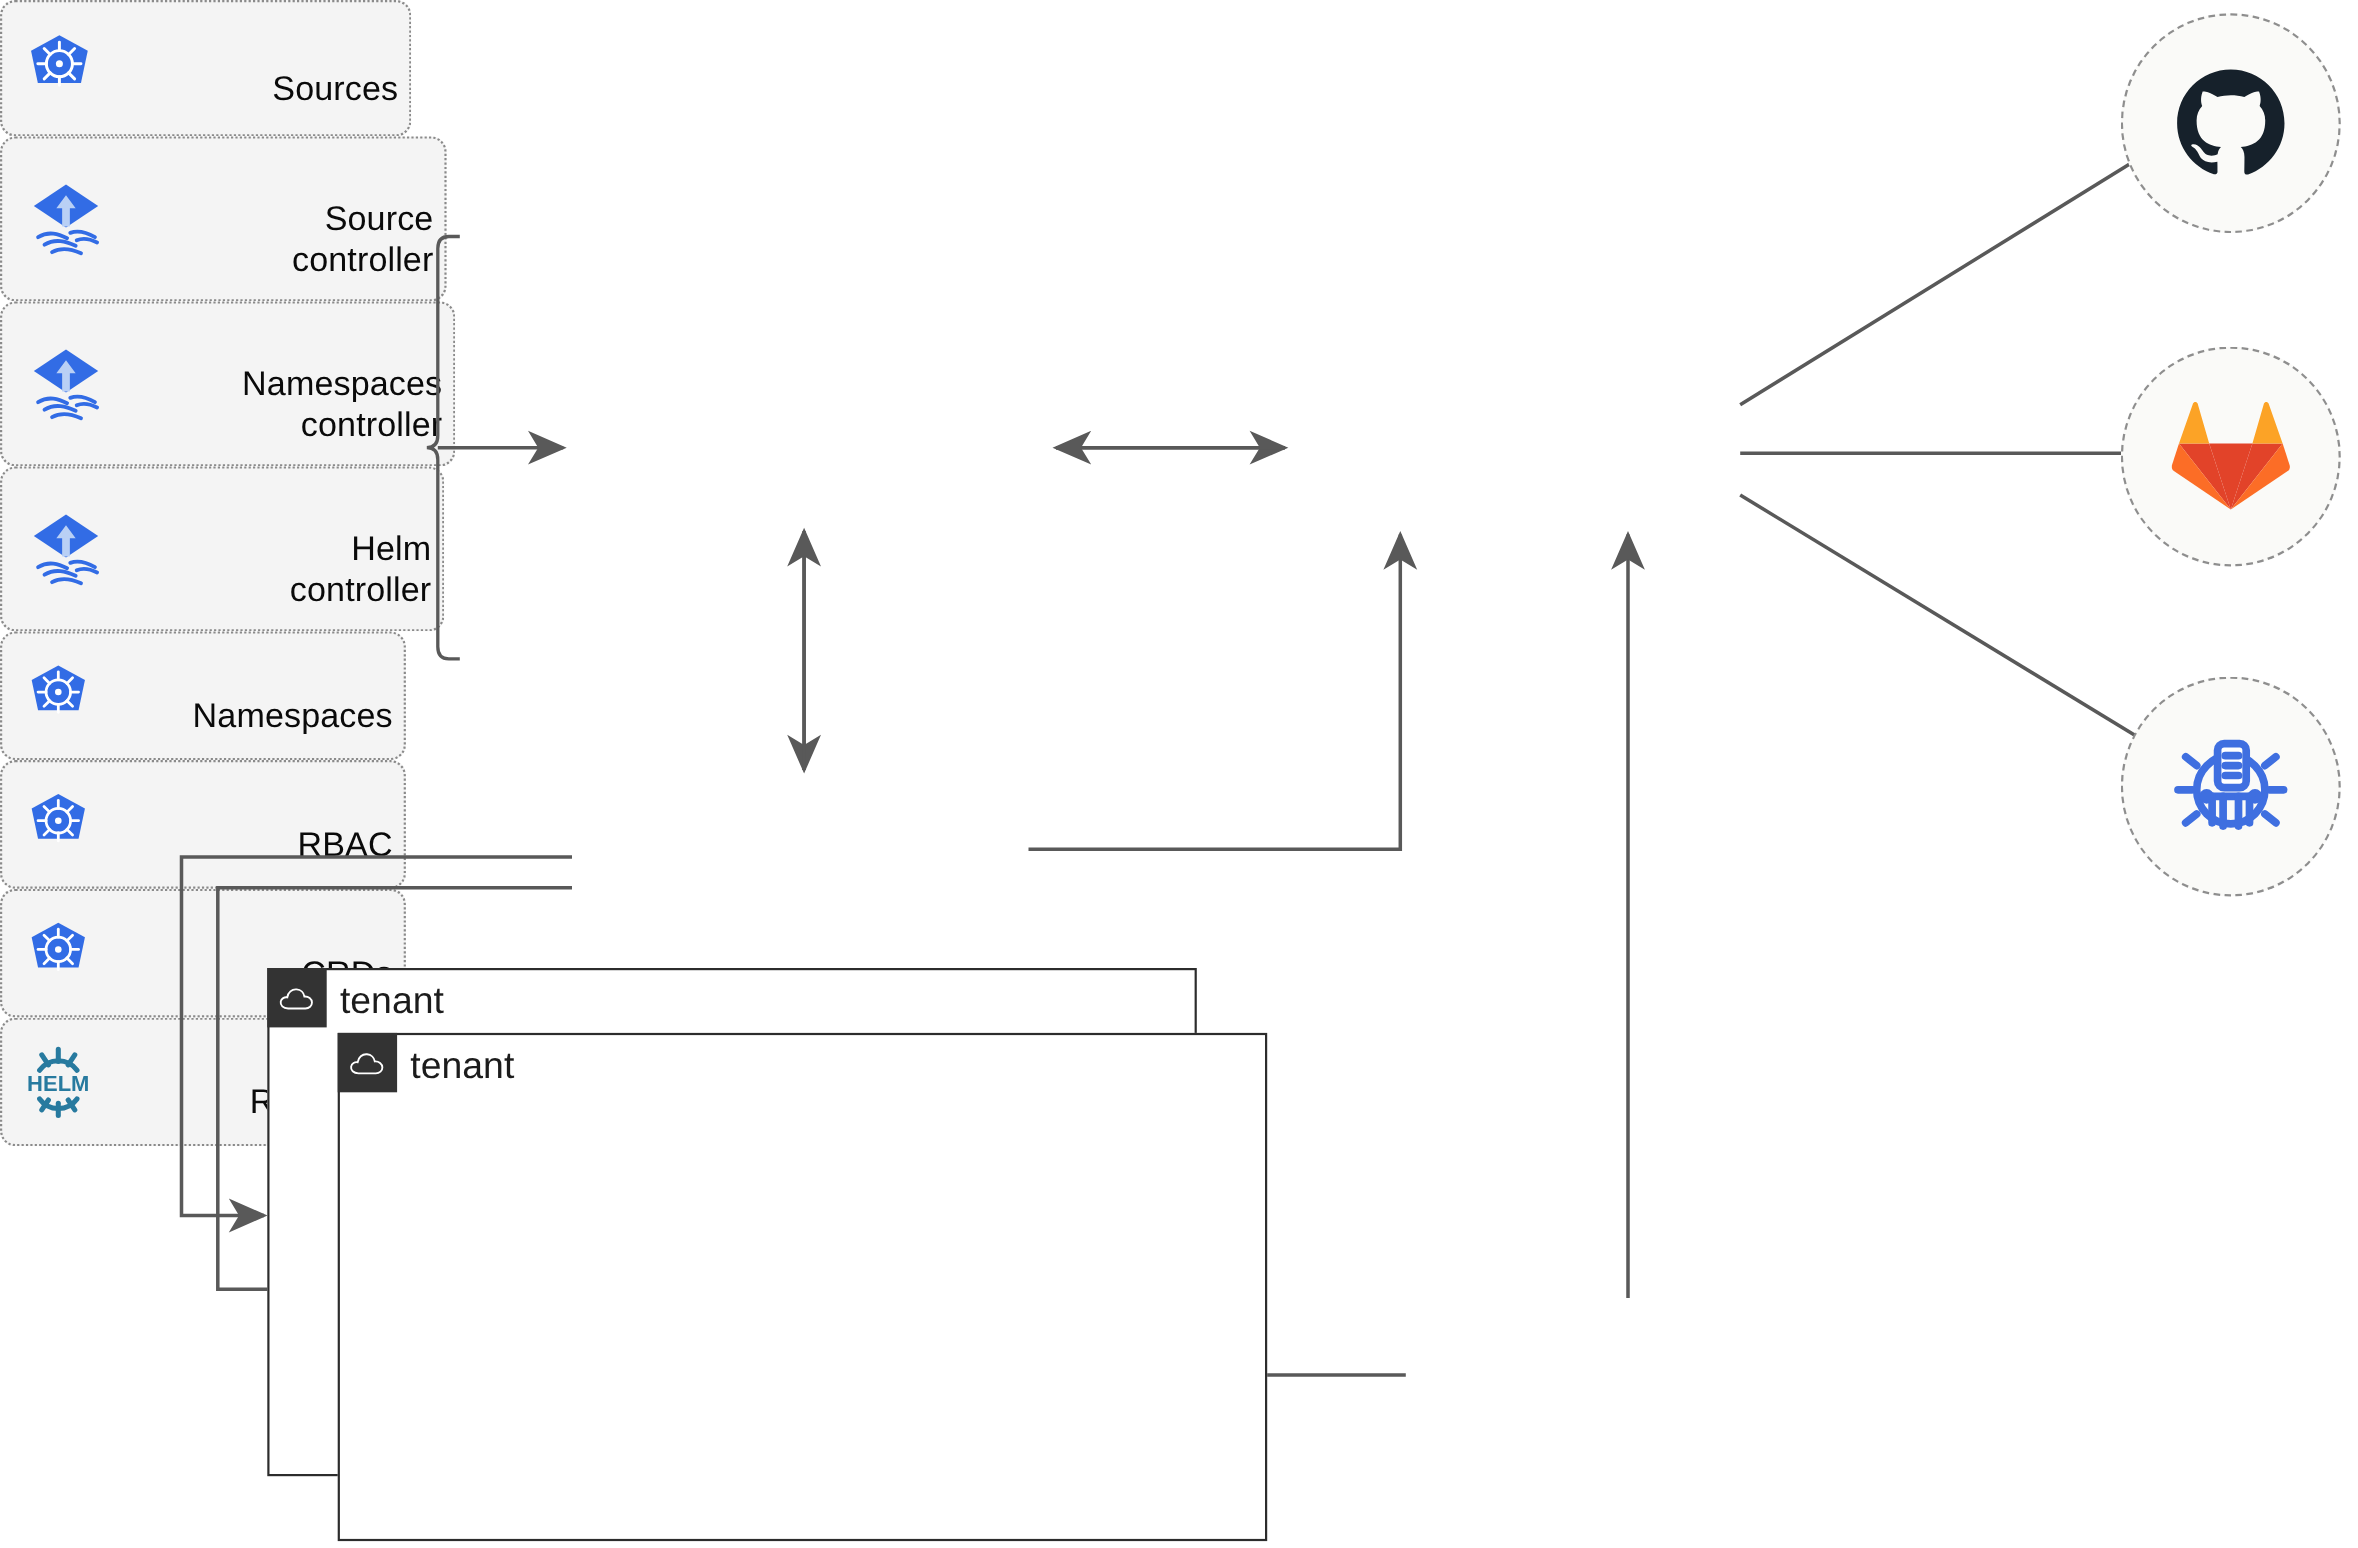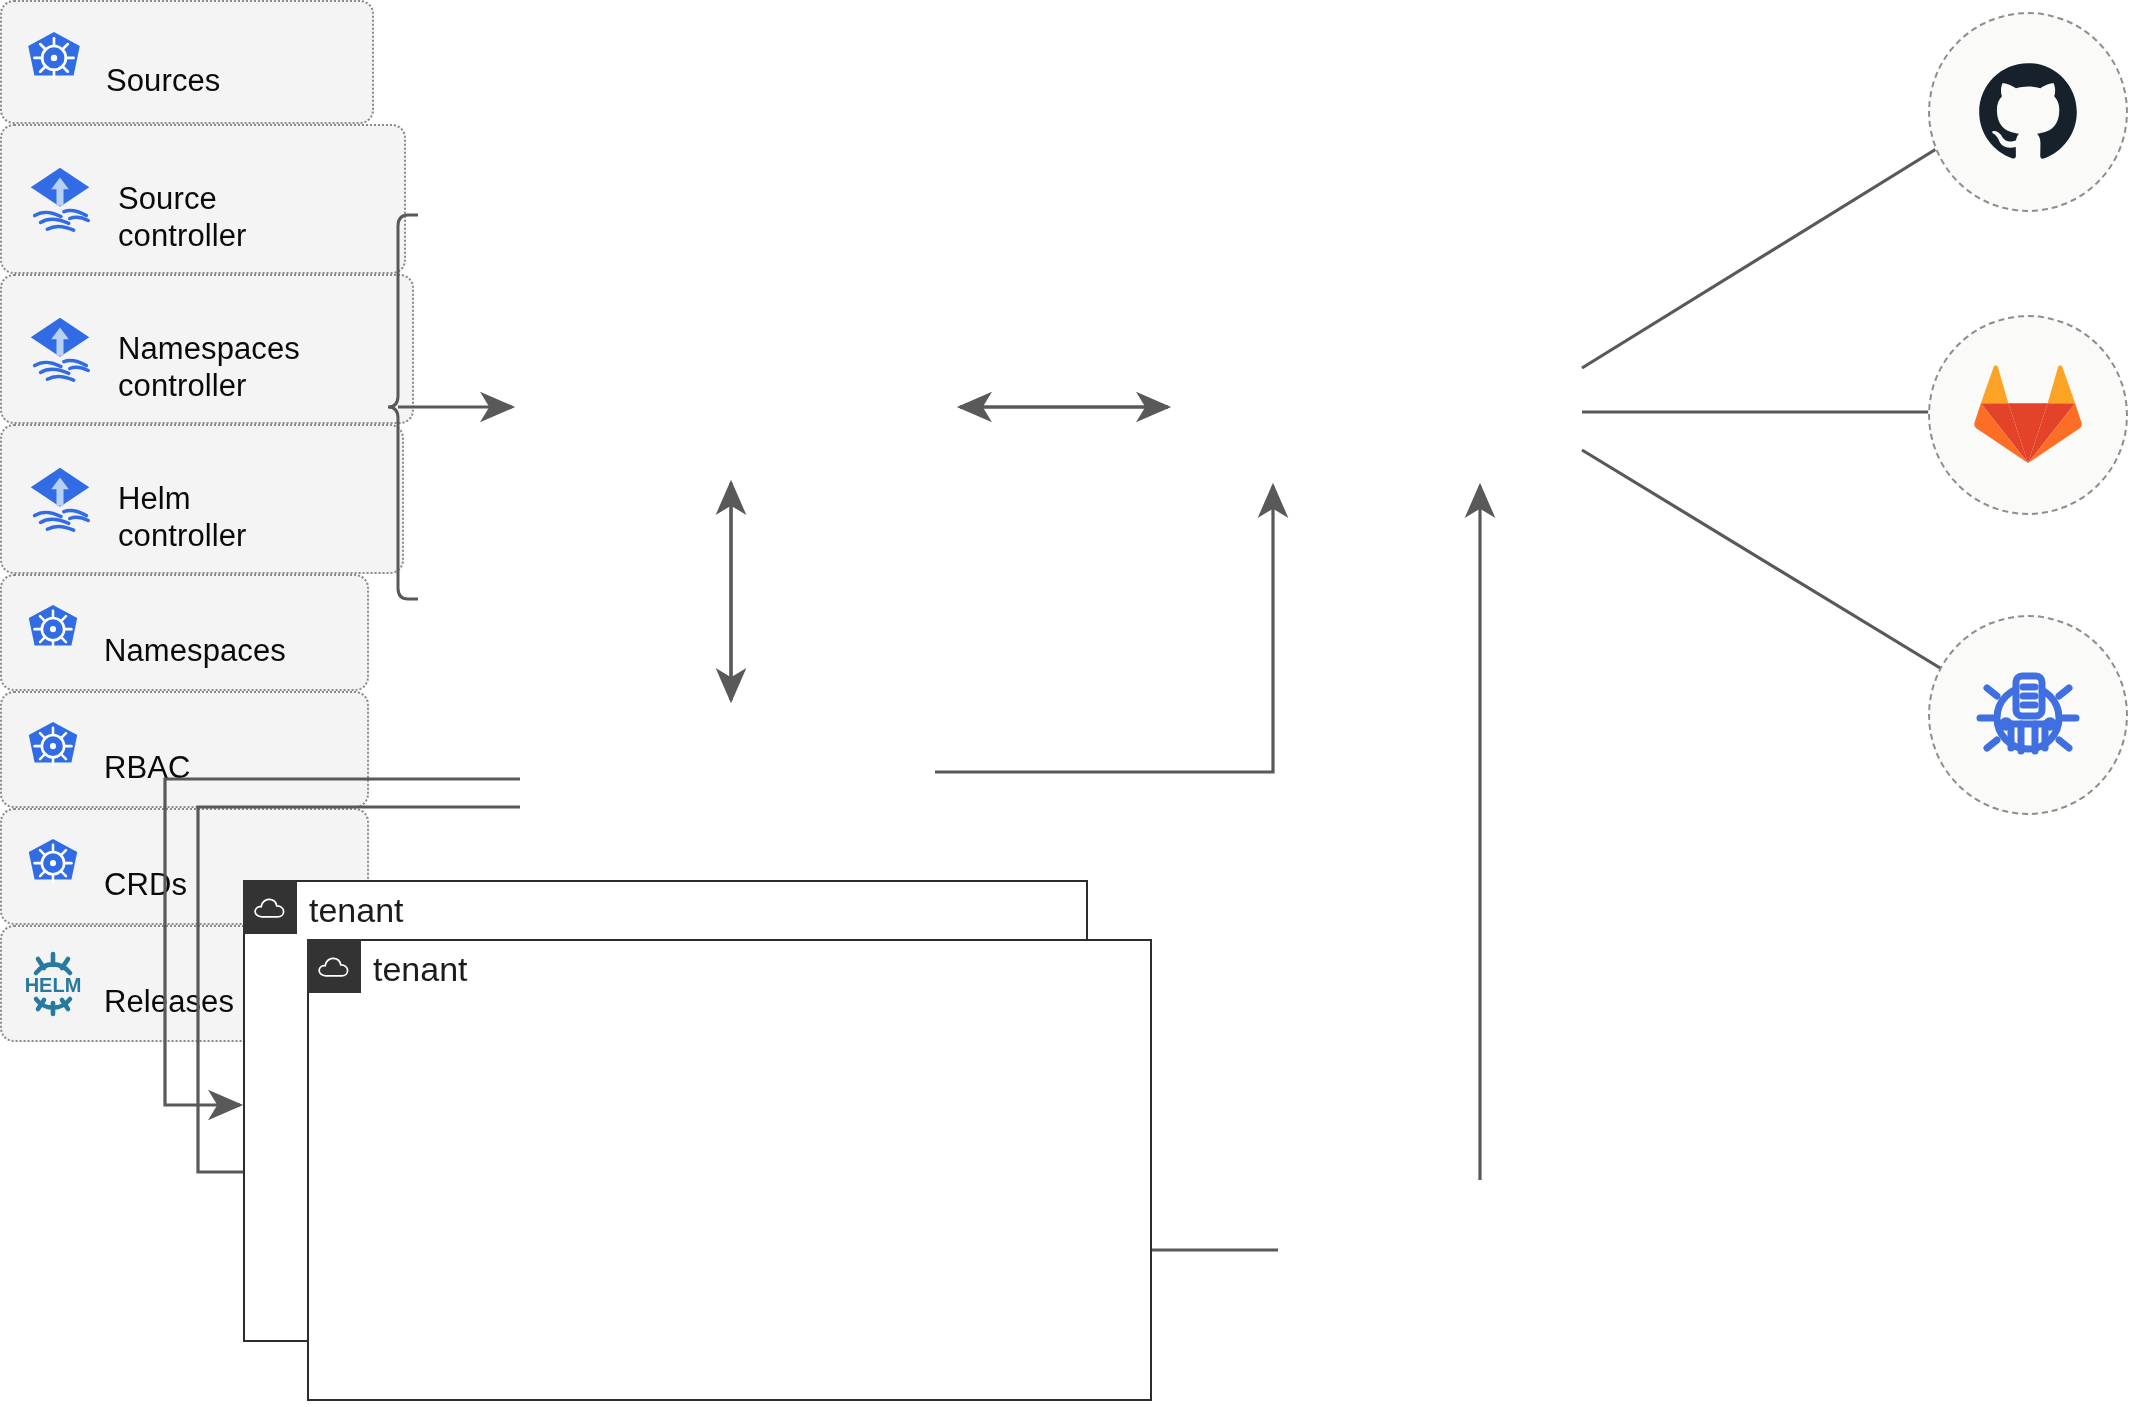--- a/index.html
+++ b/index.html
@@ -29,21 +29,21 @@
     display: flex;
     align-items: center;
     z-index: 3;
   }
   .card .ico {
     flex: 0 0 auto;
     display: flex; align-items: center; justify-content: center;
   }
   .card .lbl {
     flex: 1 1 auto;
-    text-align: left;
+    text-align: right;
     color: #0a0a0a;
     font-size: 31px;
     line-height: 1.18;
     letter-spacing: .1px;
     padding-right: 10px;
     white-space: pre-line;
     margin-top: 38px;
   }
   .card.two-line .lbl { font-size: 31px; }
 

